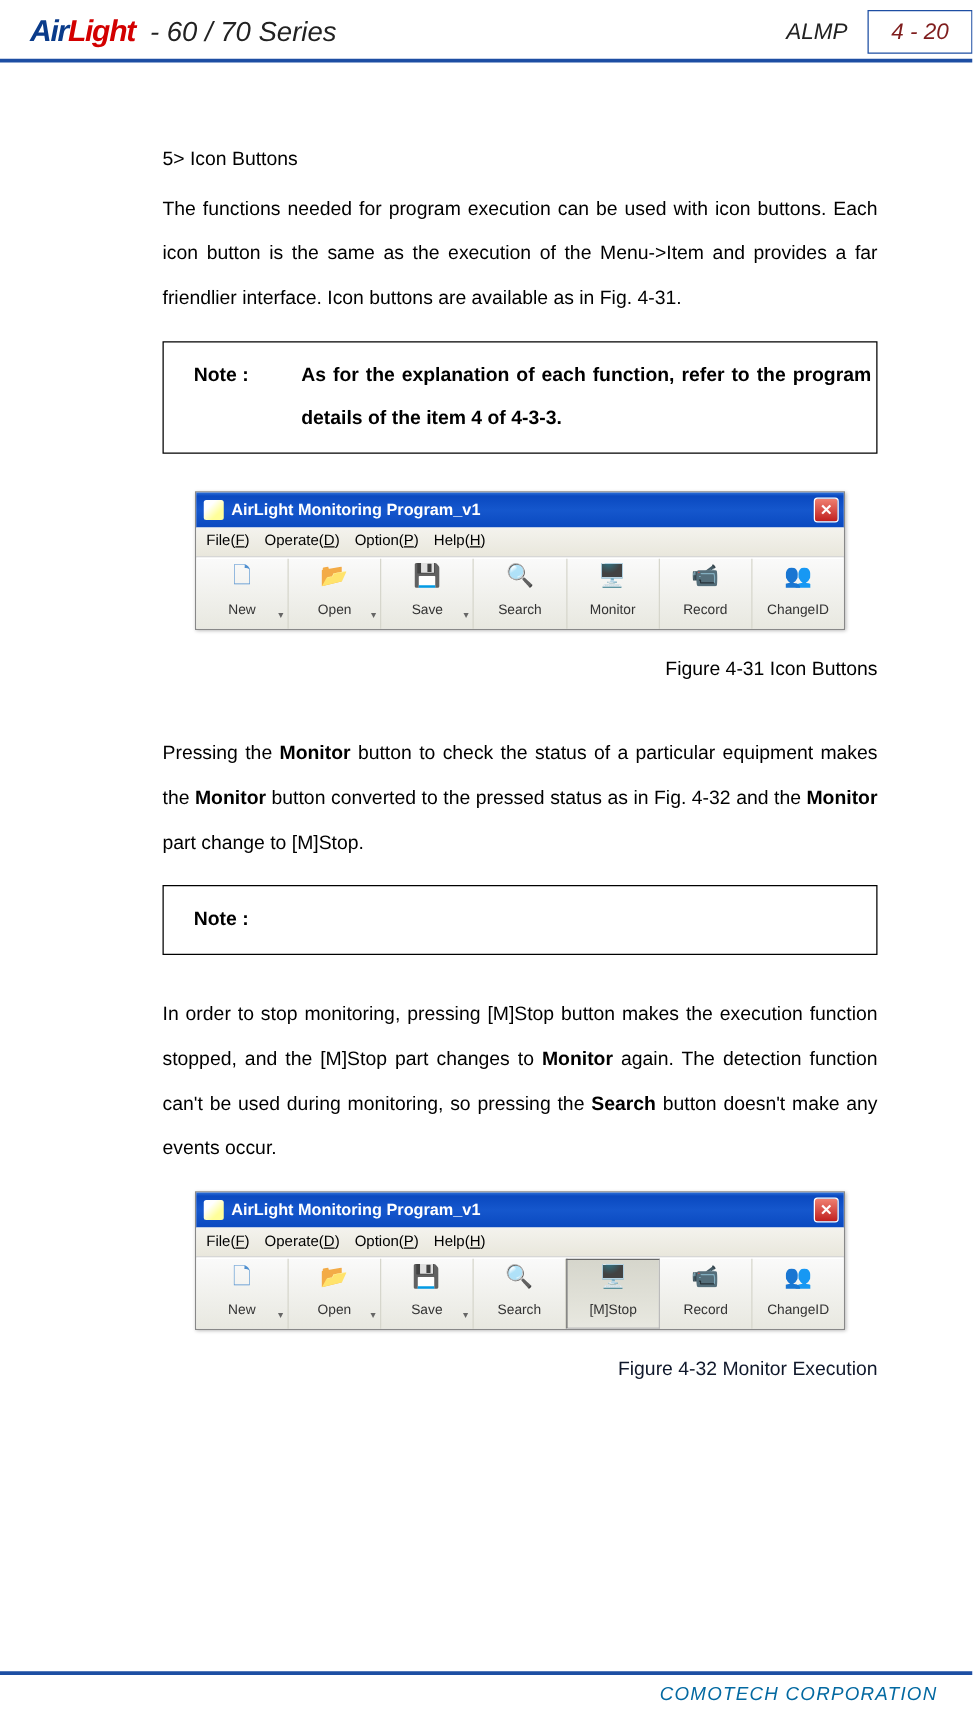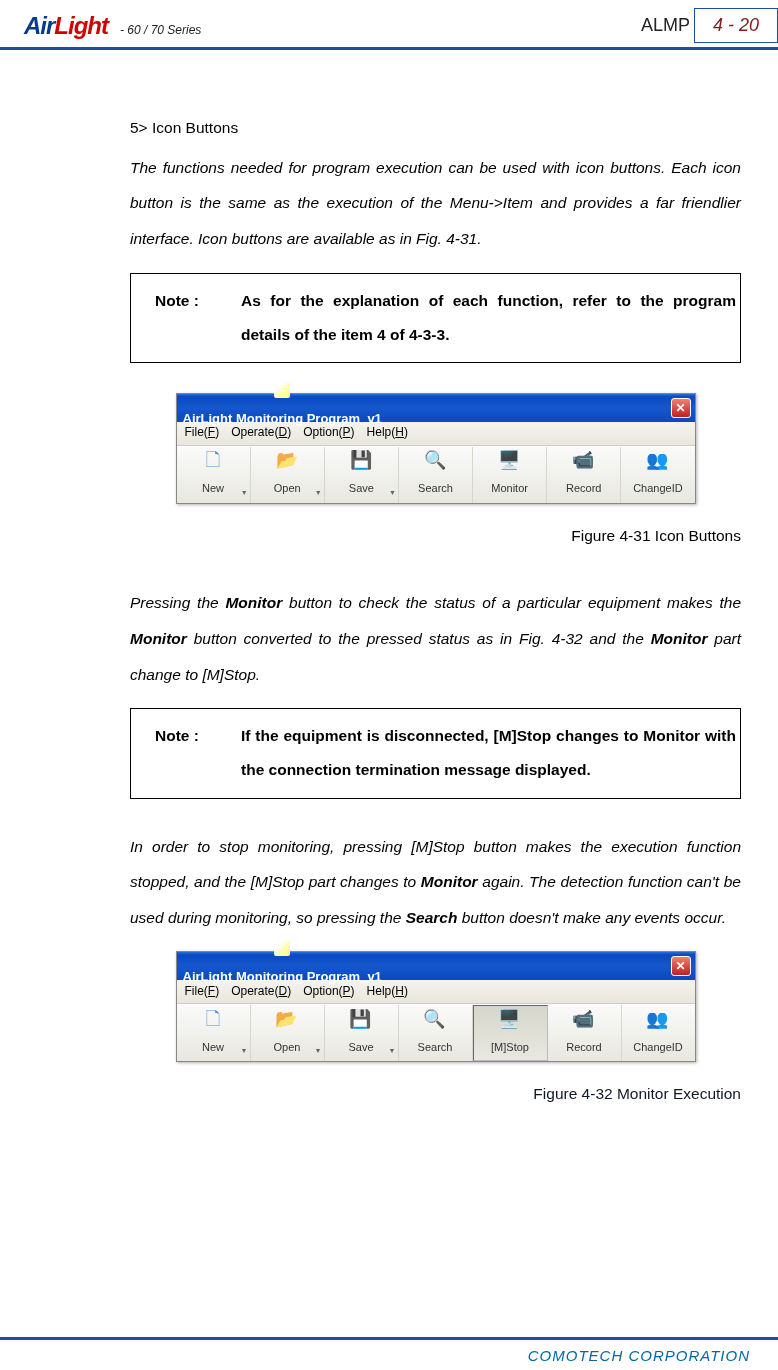--- a/index.html
+++ b/index.html
@@ -25,60 +25,60 @@
       font-family: Arial, sans-serif;
       font-style: italic;
       font-weight: 900;
       font-size: 24px;
       letter-spacing: -1px;
     }
     .logo .air { color: #0a3b8a; font-style: italic; }
     .logo .light { color: #d30000; }
     .series {
       font-style: italic;
-      font-size: 12px;
+      font-size: 22px;
       color: #222;
       margin-left: 4px;
     }
     .header-right {
       display: flex;
       align-items: center;
       gap: 0;
     }
     .almp {
+      font-style: italic;
       font-size: 18px;
       color: #222;
-      margin-right: 4px;
+      margin-right: 16px;
     }
     .page-num-box {
       border: 1px solid #1d4ea3;
       padding: 6px 18px;
       font-style: italic;
       color: #7f1d1d;
       font-size: 18px;
       margin-right: 0;
     }
     .header-rule {
       height: 3px;
       background: #1d4ea3;
       margin: 0;
     }
     .content {
-      padding: 60px 37px 0 130px;
+      padding: 60px 76px 0 130px;
       font-size: 15.5px;
       line-height: 2.3;
       color: #000;
     }
     .section-title {
       margin-bottom: 4px;
     }
     .body-text {
       text-align: justify;
       margin-bottom: 16px;
-      font-style: italic;
     }
     .note-box {
       border: 1.5px solid #000;
       display: flex;
       margin: 8px 0 30px 0;
       line-height: 2.2;
     }
     .note-label {
       font-weight: bold;
       padding: 10px 8px 10px 24px;
@@ -113,21 +113,20 @@
       justify-content: space-between;
       padding: 0 4px 0 6px;
       color: #fff;
       font-weight: bold;
       font-size: 13px;
     }
     .titlebar-left {
       display: flex;
       align-items: center;
       gap: 6px;
-      flex-direction: column;
     }
     .window-icon {
       width: 16px;
       height: 16px;
       background: linear-gradient(135deg, #fff 30%, #ff9 70%);
       border-radius: 2px;
     }
     .close-btn {
       width: 20px;
       height: 20px;
@@ -294,21 +293,20 @@
     </div>
   </div>
   <p class="figure-caption">Figure 4-31 Icon Buttons</p>
 
   <p class="body-text">
     <span>Pressing the </span><b>Monitor</b><span> button to check the status of a particular equipment makes the </span><b>Monitor</b><span> button converted to the pressed status as in Fig. 4-32 and the </span><b>Monitor</b><span> part change to [M]Stop.</span>
   </p>
 
   <div class="note-box">
     <div class="note-label">Note :</div>
-    <div class="note-text">If the equipment is disconnected, [M]Stop changes to Monitor with the connection termination message displayed.</div>
   </div>
 
   <p class="body-text">
     <span>In order to stop monitoring, pressing [M]Stop button makes the execution function stopped, and the [M]Stop part changes to </span><b>Monitor</b><span> again. The detection function can't be used during monitoring, so pressing the </span><b>Search</b><span> button doesn't make any events occur.</span>
   </p>
 
   <div class="app-window">
     <div class="titlebar">
       <div class="titlebar-left">
         <div class="window-icon"></div>

